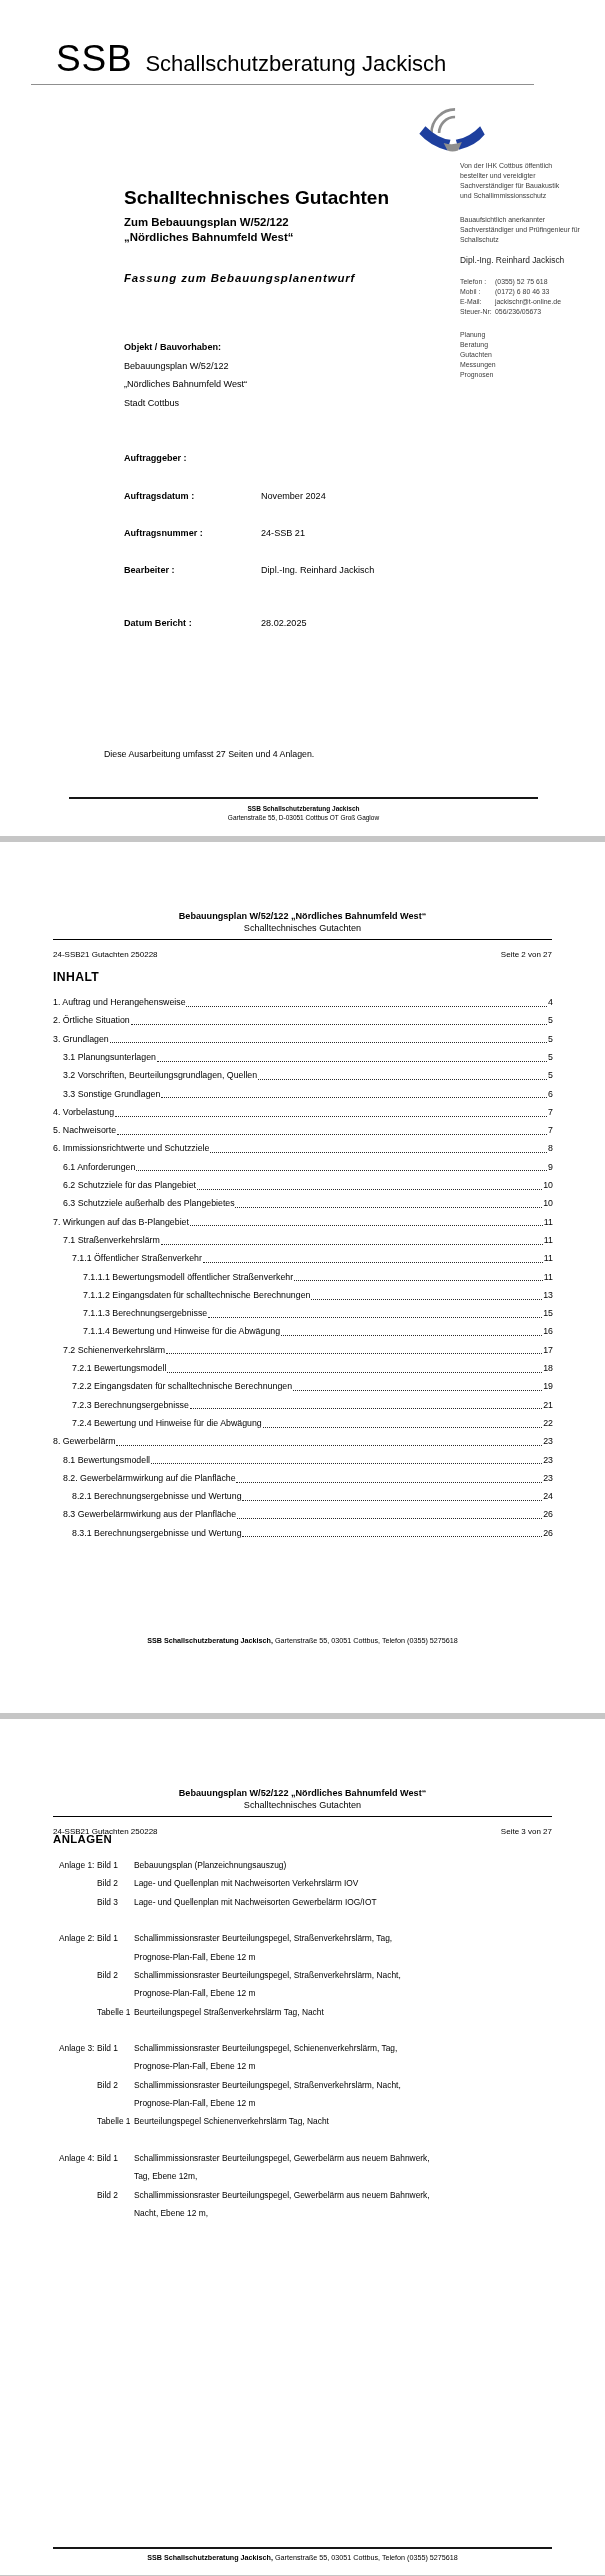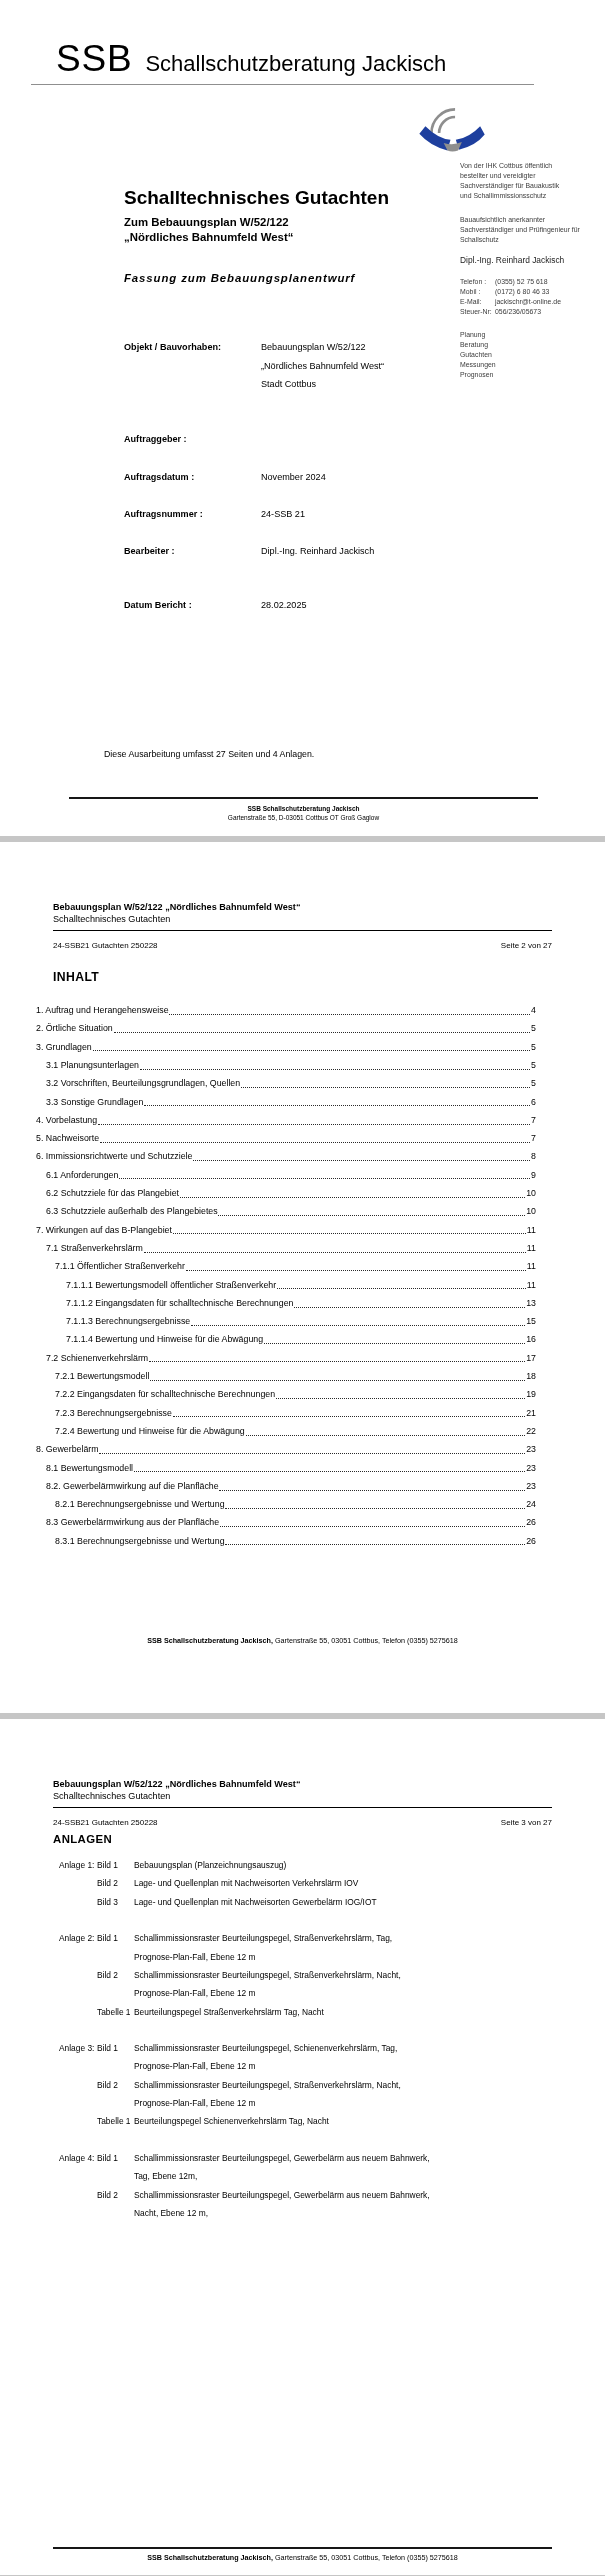--- a/index.html
+++ b/index.html
@@ -31,48 +31,48 @@
   .p1-right .services{margin-top:13px;}
 
   .p1-main{position:absolute;left:124px;top:186px;width:343px;}
   .p1-main h1{margin:0;font-size:19px;line-height:23px;font-weight:bold;}
   .p1-main .sub{font-size:11.4px;line-height:15.2px;font-weight:bold;}
   .p1-main .sub-first{margin-top:6.1px;}
   .p1-main .version{margin-top:26px;font-size:11.4px;font-weight:bold;font-style:italic;letter-spacing:0.9px;}
 
   .p1-fields{position:absolute;left:124px;top:338px;width:351px;font-size:9.1px;}
   .field-row{display:flex;margin-bottom:18.3px;}
-  .field-row:nth-child(1){margin-bottom:36px;}
+  .field-row:nth-child(1){margin-bottom:36px;flex-direction:column;}
   .field-row:nth-child(2){margin-bottom:19px;}
   .field-row:nth-child(5){margin-bottom:35px;}
   .field-label{width:137px;flex:none;font-weight:bold;line-height:18.7px;}
   .field-values{flex:1;line-height:18.7px;}
 
   .p1-scope{position:absolute;left:104px;top:749px;font-size:8.8px;}
 
   .p1-footer{position:absolute;left:69px;top:797px;width:469px;}
   .footer-rule{height:2.3px;background:#161616;}
   .p1-footer .f1{margin-top:6.1px;text-align:center;font-size:6.5px;font-weight:bold;line-height:7.6px;}
   .p1-footer .f2{margin-top:1.5px;text-align:center;font-size:6.5px;line-height:7.6px;}
 
   
-  .pg-header{position:absolute;left:53px;top:59px;width:499px;}
+  .pg-header{position:absolute;left:53px;top:68px;width:499px;text-align:center;}
   .pg-header .ht{font-size:9.1px;font-weight:bold;line-height:12.2px;}
   .pg-header .hs{font-size:9.1px;line-height:12.2px;}
   .pg-header .hr{height:0.8px;background:#000;margin-top:4.6px;}
   .pg-header .ref-row{display:flex;justify-content:space-between;margin-top:10px;font-size:8px;gap:36px;}
   .pg-footer{position:absolute;left:53px;width:499px;text-align:center;font-size:7.2px;line-height:9.1px;}
   .pg-footer .fb{font-weight:bold;}
   #page2 .pg-footer{top:794px;}
   #page3 .pg-footer{top:828px;}
   #page3 .pg-footer .ftxt{margin-top:3.8px;}
 
   
   .toc-heading{position:absolute;left:53px;top:128px;font-size:12.2px;font-weight:bold;letter-spacing:0.4px;}
-  .toc{position:absolute;left:36px;top:151px;width:500px;margin-top:8px;}
+  .toc{position:absolute;left:53px;top:151px;width:500px;}
   .toc-row{display:flex;height:18.3px;font-size:8.8px;}
   .toc-row .tl{white-space:nowrap;line-height:18.3px;}
   .toc-row .dots{flex:1;border-bottom:1.5px dotted #2a2a2a;margin:0 0.8px 4.6px 0.8px;}
   .toc-row .tp{line-height:18.3px;text-align:right;}
   .lvl-2 .tl{padding-left:10px;}
   .lvl-3 .tl{padding-left:19px;}
   .lvl-4 .tl{padding-left:30px;}
 
   
   .anlagen-heading{position:absolute;left:53px;top:114px;font-size:11.4px;font-weight:bold;letter-spacing:0.4px;}

